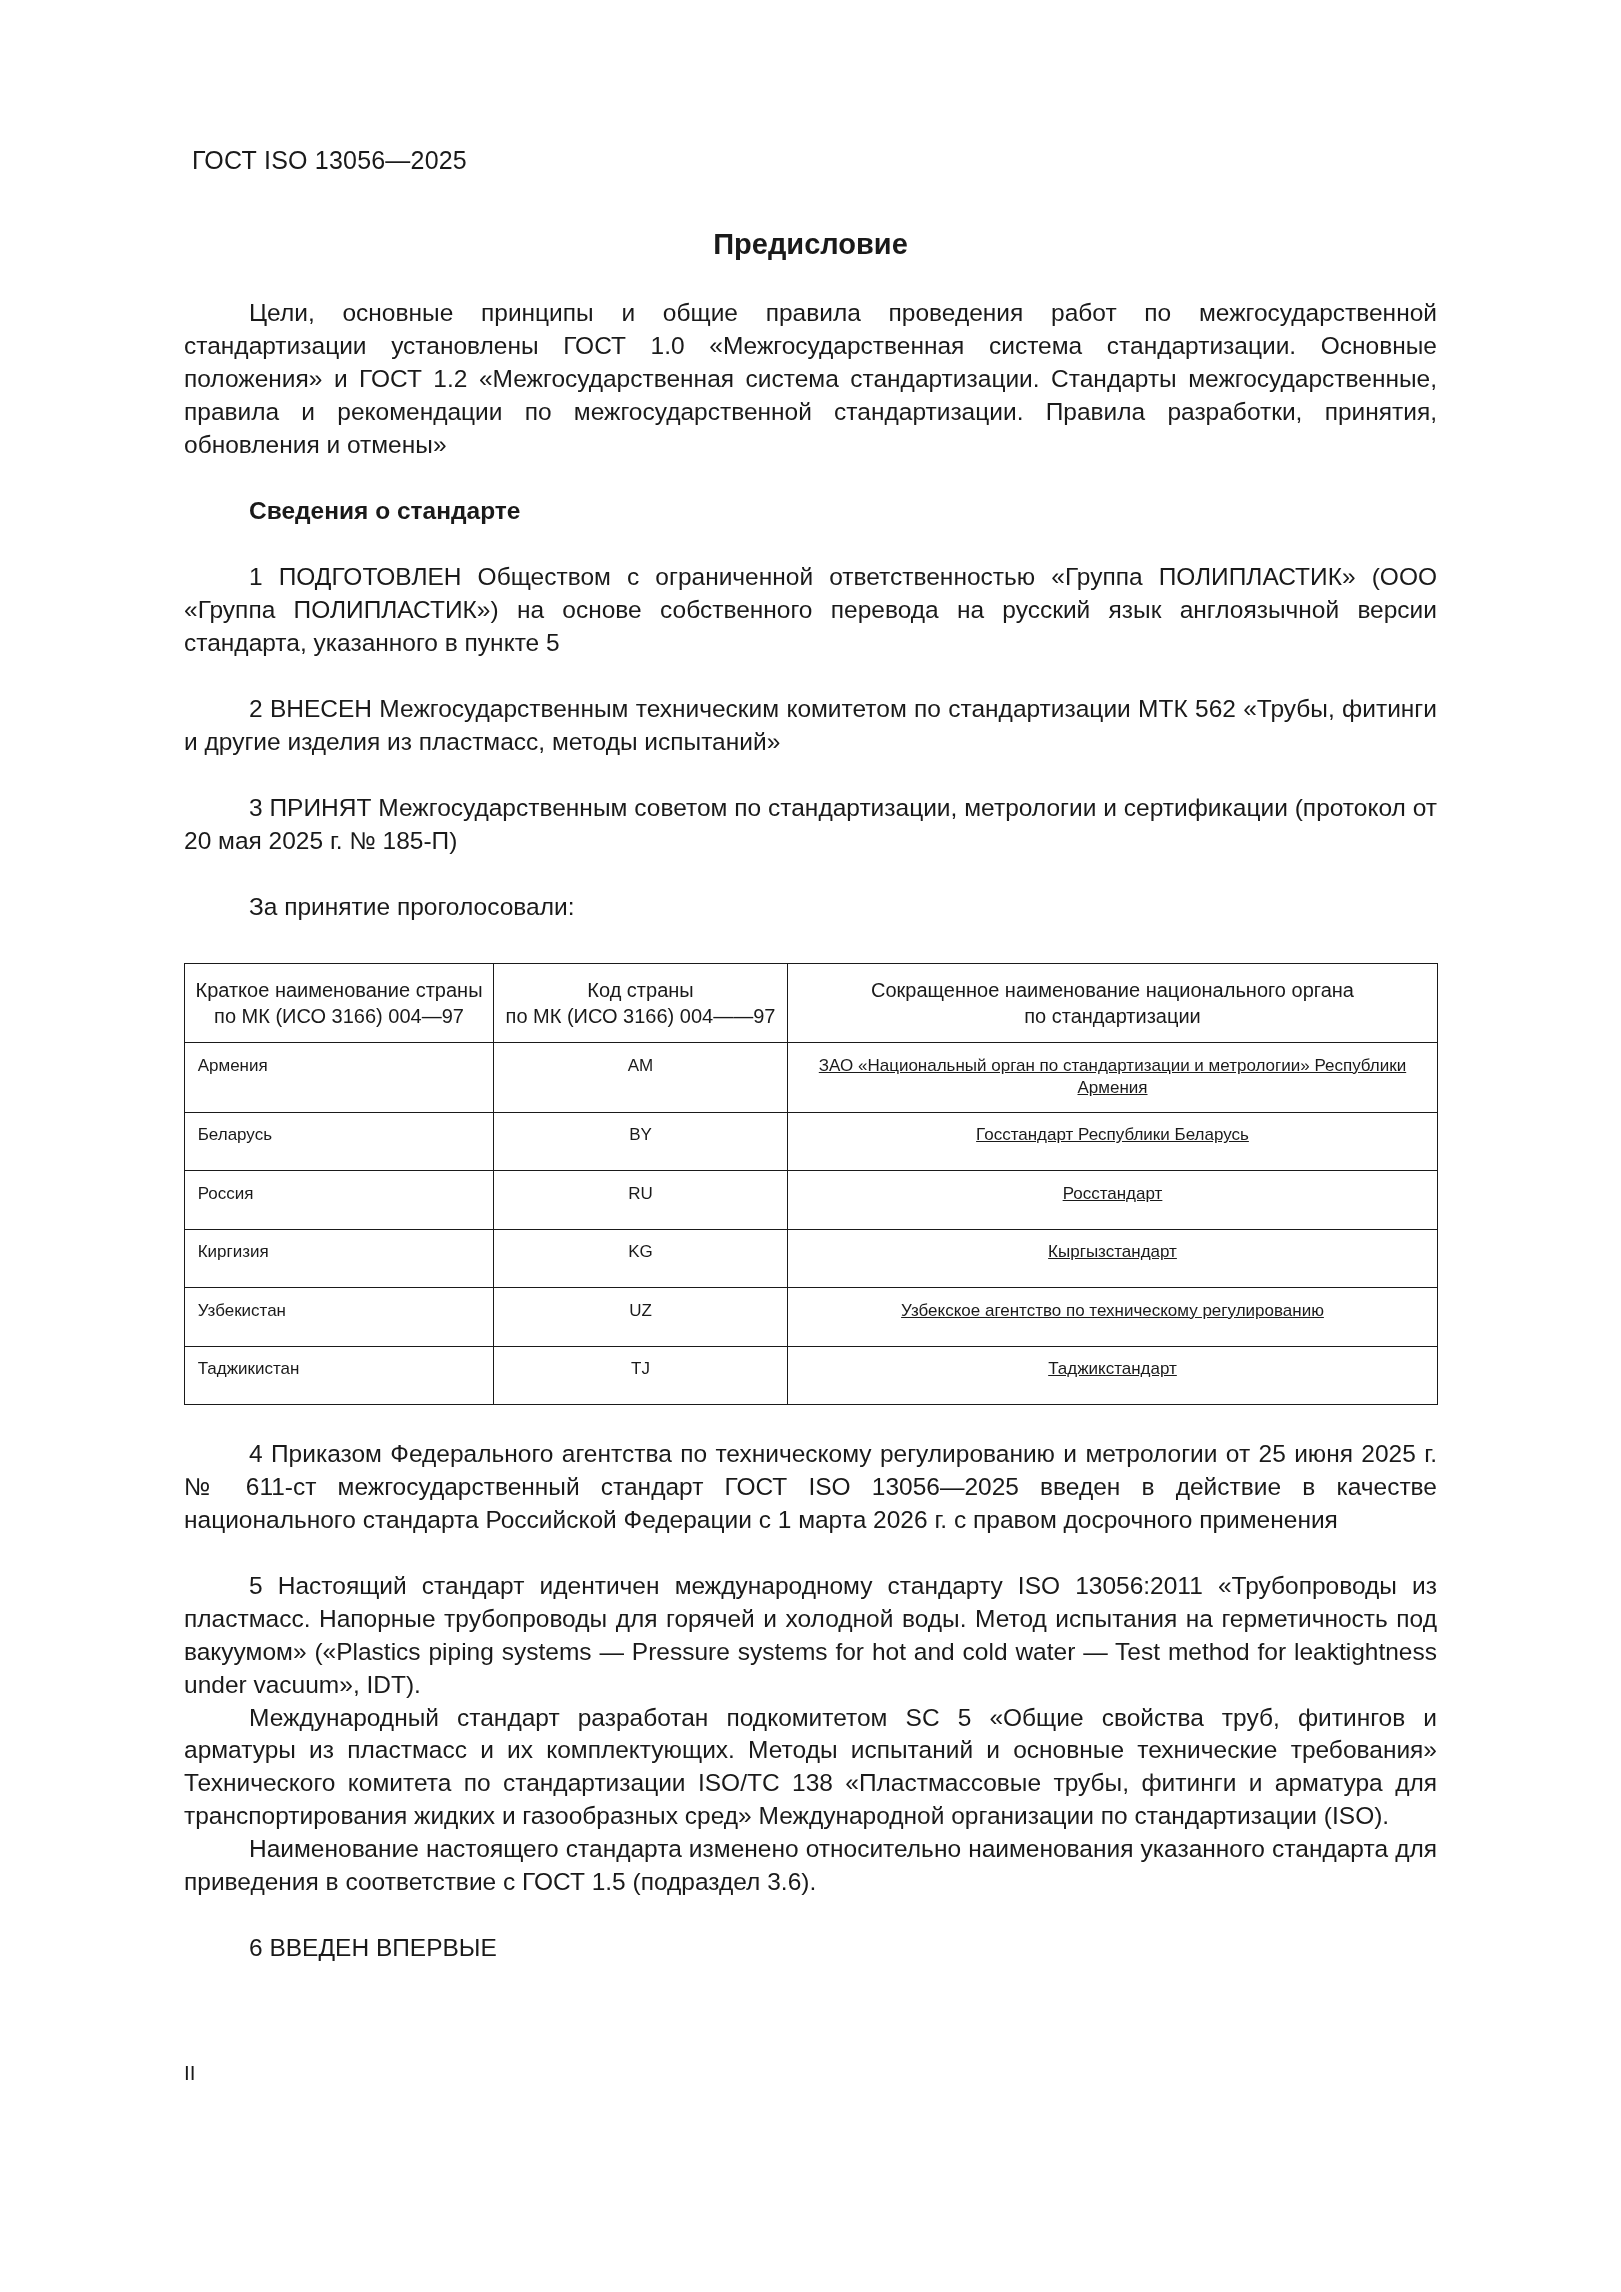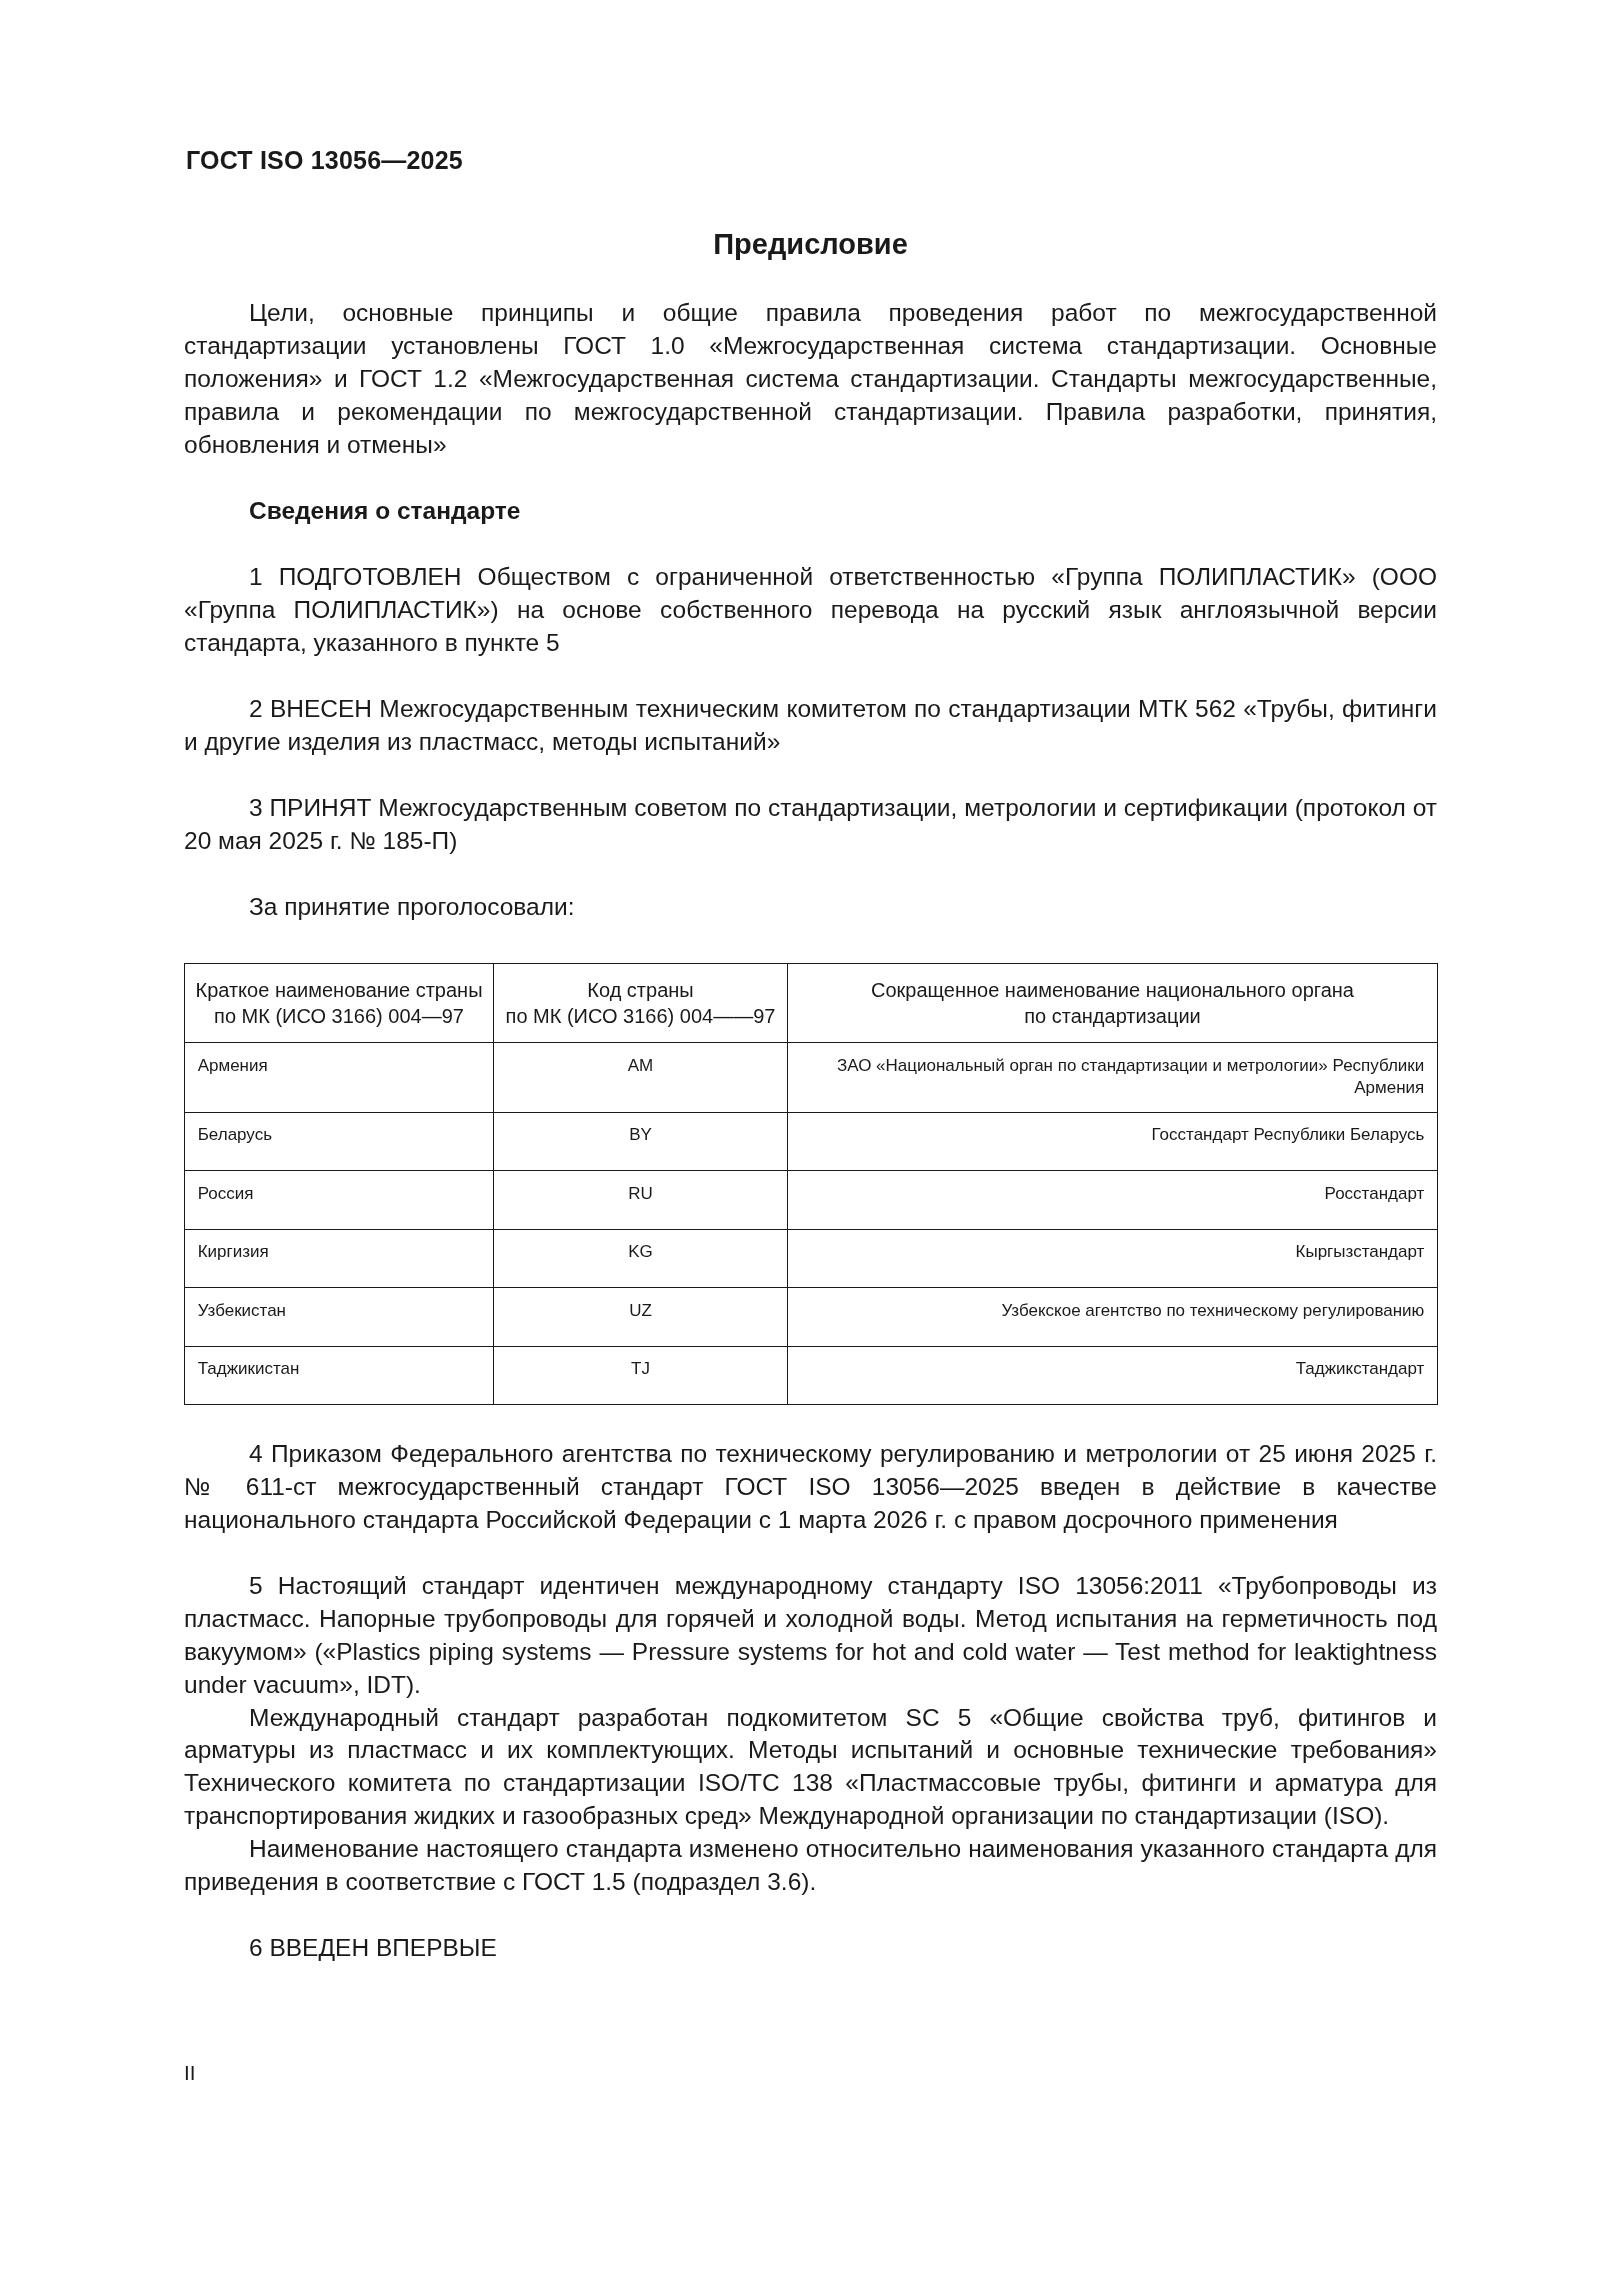--- a/index.html
+++ b/index.html
@@ -20,23 +20,23 @@
     overflow: hidden;
   }
   .content {
     position: absolute;
     left: 184px;
     top: 147px;
     width: 1253px;
   }
   .running-head {
     font-size: 25px;
-    font-weight: bold;
+    font-weight: normal;
     letter-spacing: 0.2px;
-    margin: 0 0 0 2px;
+    margin: 0 0 0 8px;
     line-height: 1.1;
   }
   .doc-title {
     text-align: center;
     font-size: 29px;
     font-weight: bold;
     margin: 54px 0 0 0;
     line-height: 1.1;
   }
   p.para {
@@ -73,21 +73,21 @@
     vertical-align: top;
     padding: 10.8px 12.7px 13.7px 12.7px;
   }
   table.vote-table thead th {
     text-align: center;
     padding: 13.7px 9.8px 12.7px 9.8px;
     margin-left: 26px;
   }
   table.vote-table td.c1 { text-align: left; }
   table.vote-table td.c2 { text-align: center; }
-  table.vote-table td.c3 { text-align: right; }
+  table.vote-table td.c3 { text-align: center; text-decoration: underline; }
   table.vote-table tbody td {
     height: 33px;
     font-size: 17px;
     padding-top: 11.8px;
     padding-bottom: 12.7px;
   }
   .row-tall td { padding-bottom: 57px; }
   .page-num {
     position: absolute;
     left: 184px;

